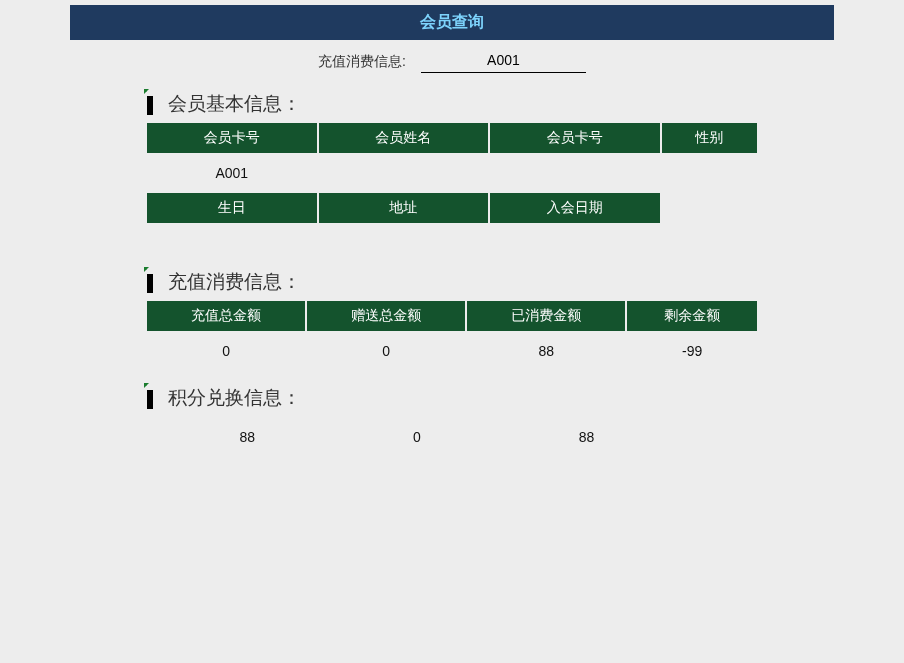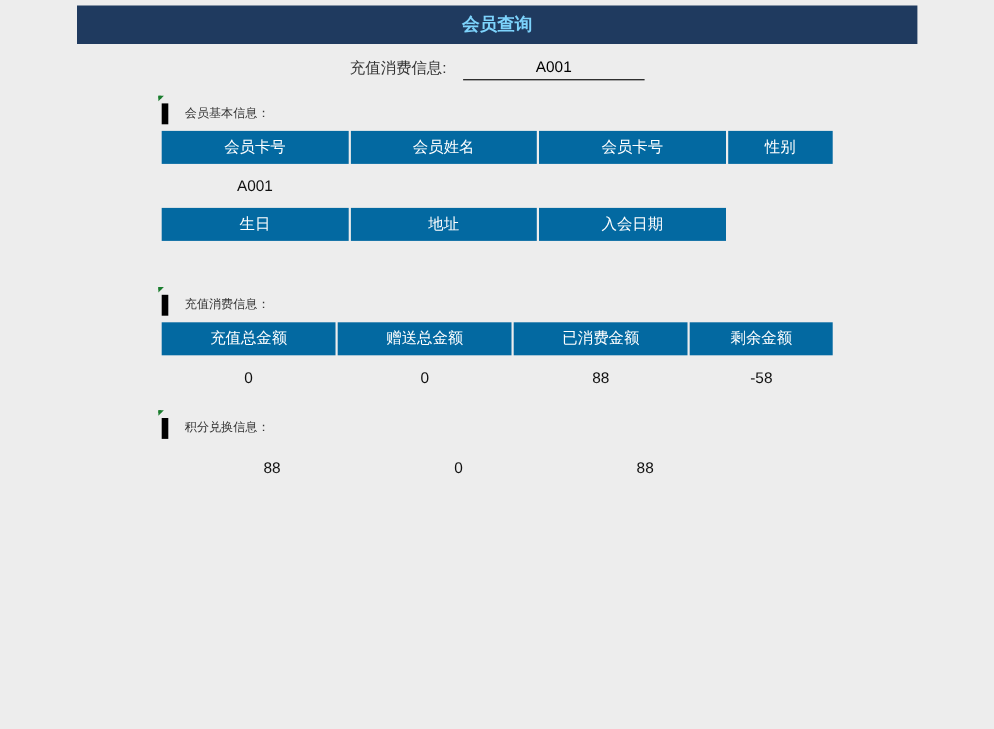--- a/index.html
+++ b/index.html
@@ -76,34 +76,34 @@
     }
     .section-marker .bar {
       position: absolute;
       left: 1px;
       top: 3px;
       width: 6px;
       height: 19px;
       background: #000;
     }
     .section-title {
-      font-size: 11px;
+      font-size: 19px;
     }
     .table {
       width: 100%;
       border-collapse: separate;
       border-spacing: 2px 0;
       margin-bottom: 14px;
     }
     .table td {
       text-align: center;
       padding: 6px 4px;
     }
     .table td.head {
-      background: #0369a1;
+      background: #14532d;
       color: #fff;
     }
     .table td.cell {
       background: transparent;
       color: #111;
       padding: 12px 4px;
     }
     .section + .section {
     }
     .gap-lg {
@@ -167,21 +167,21 @@
         <tr>
       <td class="head">充值总金额</td>
       <td class="head">赠送总金额</td>
       <td class="head">已消费金额</td>
       <td class="head">剩余金额</td>
     </tr>
     <tr>
       <td class="cell">0</td>
       <td class="cell">0</td>
       <td class="cell">88</td>
-      <td class="cell">-58</td>
+      <td class="cell">-99</td>
     </tr>
   </tbody>
     </table>
 </div>
 
 <div class="section">
   <div class="section-header">
     <div class="section-marker">
         <div class="bar"></div>
       </div>

